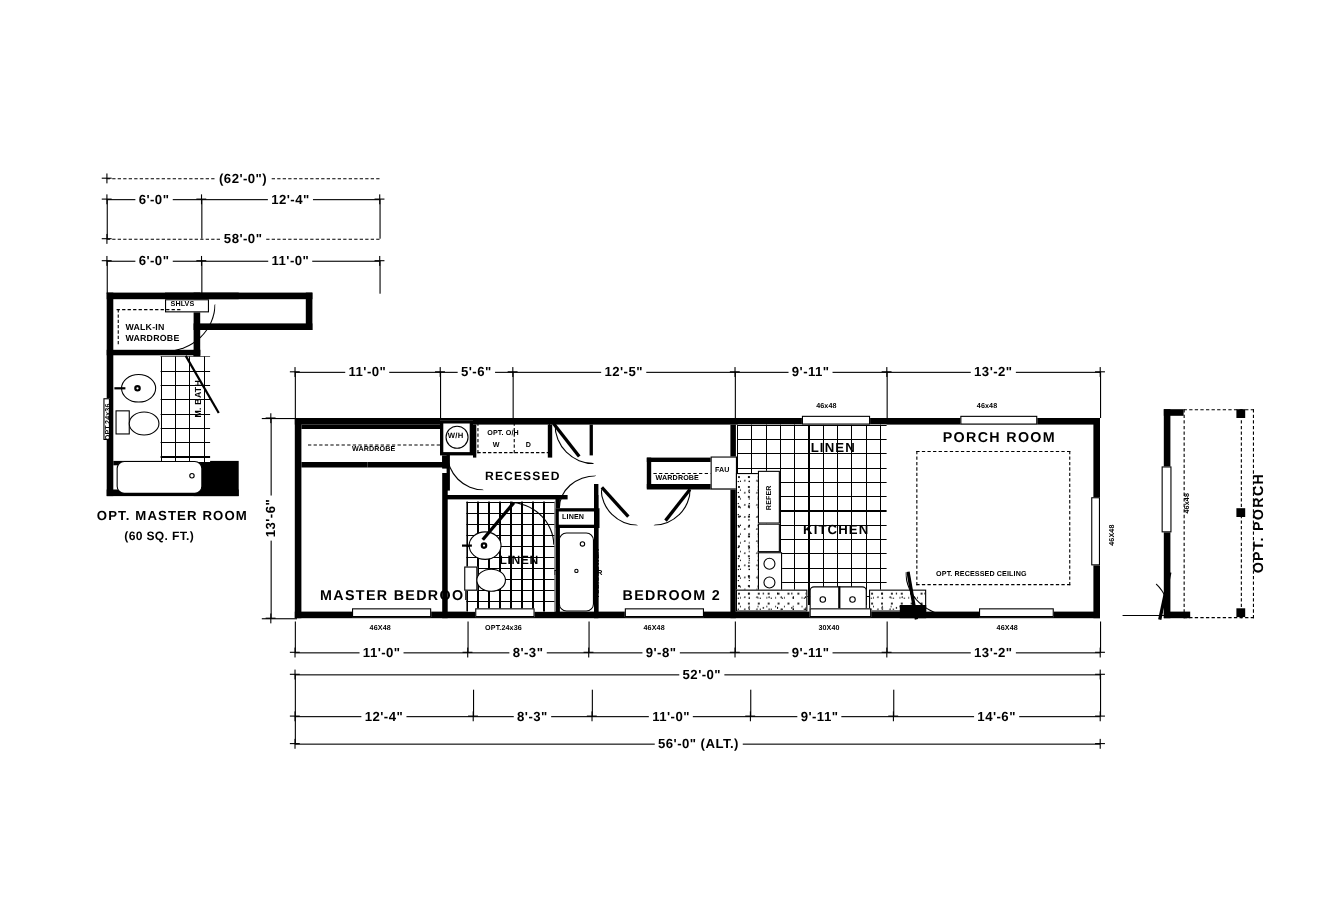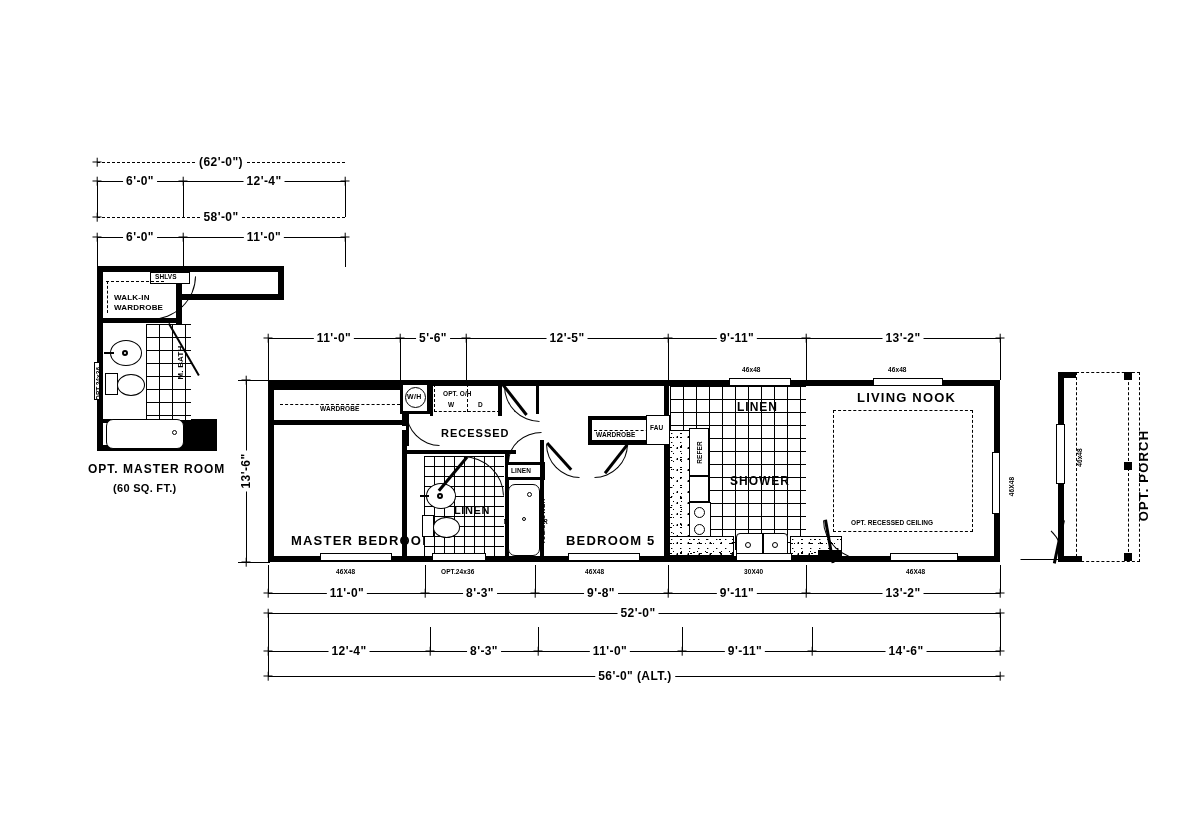--- a/index.html
+++ b/index.html
@@ -305,32 +305,32 @@
     <div class="lbl xsmall" style="left:596px; top:431px;">WARDROBE</div>
 
     <div class="thinbox" style="left:646px; top:415px; width:24px; height:30px; border-width:1.6px;"></div>
     <div class="lbl xsmall" style="left:650px; top:424px;">FAU</div>
 
     <div class="door-arc" style="left:546px; top:444px; width:34px; height:34px; border-width:1.2px; border-top-color:transparent; border-right-color:transparent; border-radius:0 0 0 100%;"></div>
     <div class="thinline" style="left:546px; top:444px; width:3px; height:36px; transform:rotate(-42deg); transform-origin:top left;"></div>
     <div class="door-arc" style="left:594px; top:444px; width:34px; height:34px; border-width:1.2px; border-top-color:transparent; border-left-color:transparent; border-radius:0 0 100% 0;"></div>
     <div class="thinline" style="left:626px; top:444px; width:3px; height:36px; transform:rotate(38deg); transform-origin:top left;"></div>
 
-    <div class="lbl room" style="left:566px; top:533px;">BEDROOM 5</div>
+    <div class="lbl room" style="left:566px; top:533px;">BEDROOM 2</div>
 
     <div class="window" style="left:568px; top:553px; width:72px; height:8px;"></div>
     <div class="lbl xsmall" style="left:585px; top:568px;">46X48</div>
   </div>
 
   <div>
 
     <div class="tile" style="left:670px; top:386px; width:136px; height:164px;"></div>
 
     <div class="lbl" style="left:737px; top:400px; font-size:12px; font-weight:700; letter-spacing:1px;">LINEN</div>
-    <div class="lbl" style="left:730px; top:474px; font-size:12px; font-weight:700; letter-spacing:1px;">SHOWER</div>
+    <div class="lbl" style="left:730px; top:474px; font-size:12px; font-weight:700; letter-spacing:1px;">KITCHEN</div>
 
     <div class="counter" style="left:669px; top:430px; width:22px; height:126px;"></div>
 
     <div class="thinbox" style="left:689px; top:428px; width:20px; height:48px; border-width:1.6px;"></div>
     <div class="lbl xsmall" style="left: 682px; top: 449px; transform: rotate(-90deg); transform-origin: center center; width: 34px; text-align: center;">REFER</div>
 
     <div class="thinbox" style="left:689px; top:476px; width:20px; height:26px;"></div>
 
     <div class="thinbox" style="left:689px; top:502px; width:22px; height:40px; border-width:1.6px;"></div>
     <div class="circ" style="left:694px; top:507px; width:11px; height:11px; border-width:1.6px;"></div>
@@ -345,21 +345,21 @@
     <div class="circ" style="left:772px; top:542px; width:6px; height:6px; border-width:1.4px;"></div>
 
     <div class="window" style="left:729px; top:378px; width:62px; height:8px;"></div>
     <div class="lbl xsmall" style="left:742px; top:366px;">46x48</div>
 
     <div class="window" style="left:736px; top:553px; width:56px; height:8px;"></div>
     <div class="lbl xsmall" style="left:744px; top:568px;">30X40</div>
   </div>
 
   <div>
-    <div class="lbl room" style="left:857px; top:390px;">LIVING NOOK</div>
+    <div class="lbl room" style="left:857px; top:390px;">PORCH ROOM</div>
     <div class="dashbox" style="left:833px; top:410px; width:140px; height:122px;"></div>
     <div class="lbl xsmall" style="left:851px; top:519px;">OPT. RECESSED CEILING</div>
 
     <div class="door-arc" style="left:823px; top:520px; width:42px; height:40px; border-width:1.3px; border-top-color:transparent; border-right-color:transparent; border-radius:0 0 0 100%;"></div>
     <div class="thinline" style="left:824px; top:520px; width:3px; height:44px; transform:rotate(-10deg); transform-origin:top left;"></div>
     <div class="wall" style="left:818px; top:550px; width:24px; height:12px;"></div>
 
     <div class="window" style="left:873px; top:378px; width:70px; height:8px;"></div>
     <div class="lbl xsmall" style="left:888px; top:366px;">46x48</div>
 

